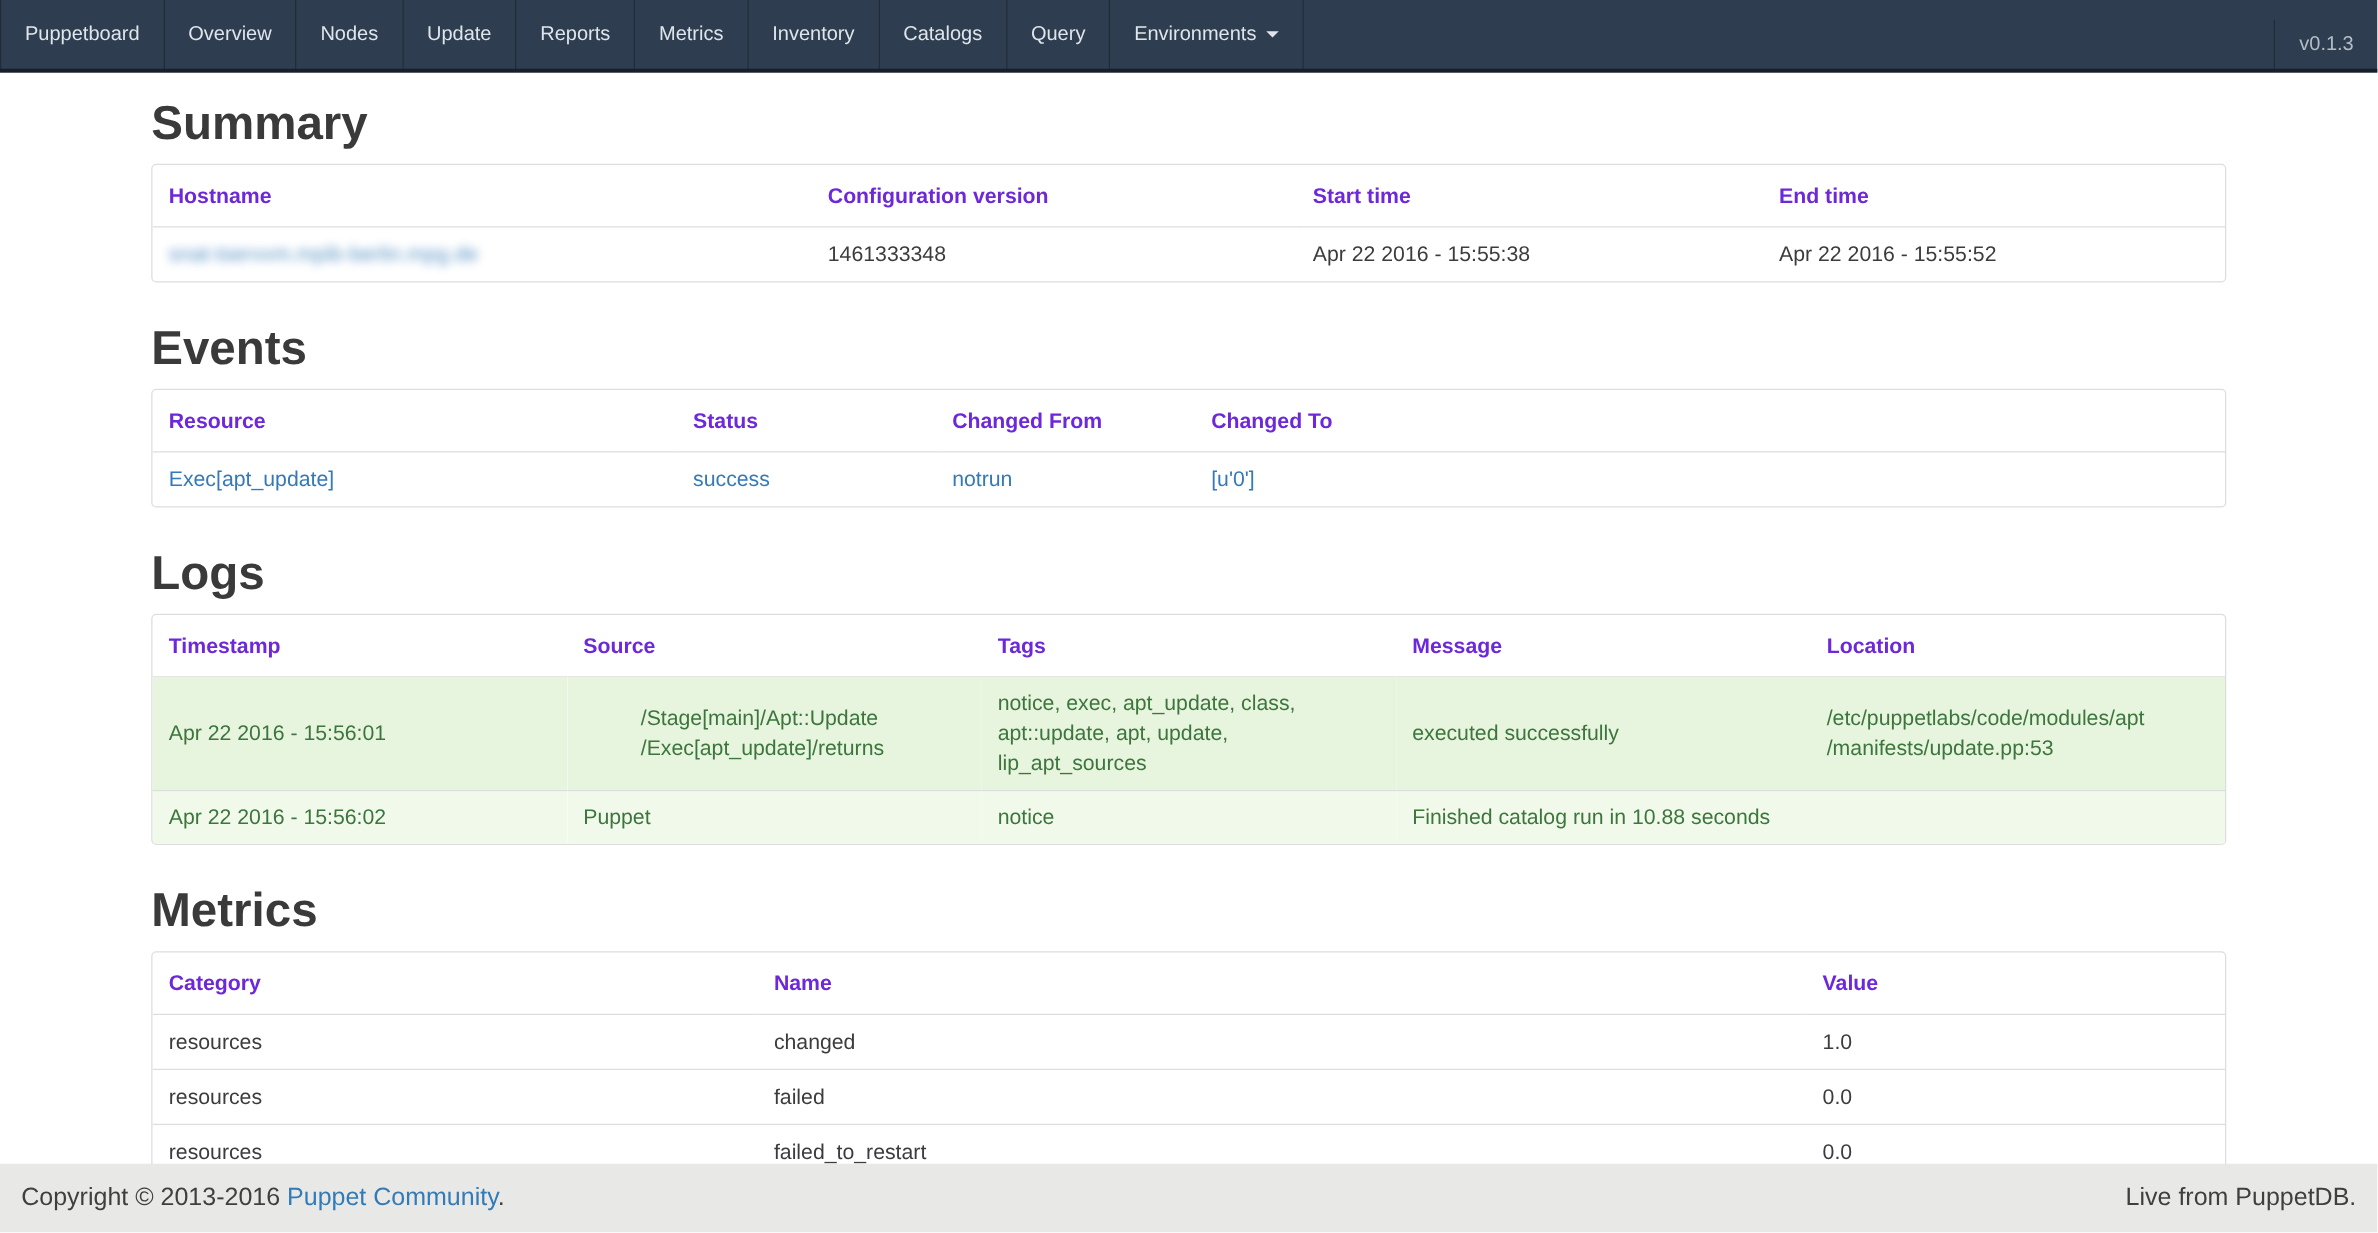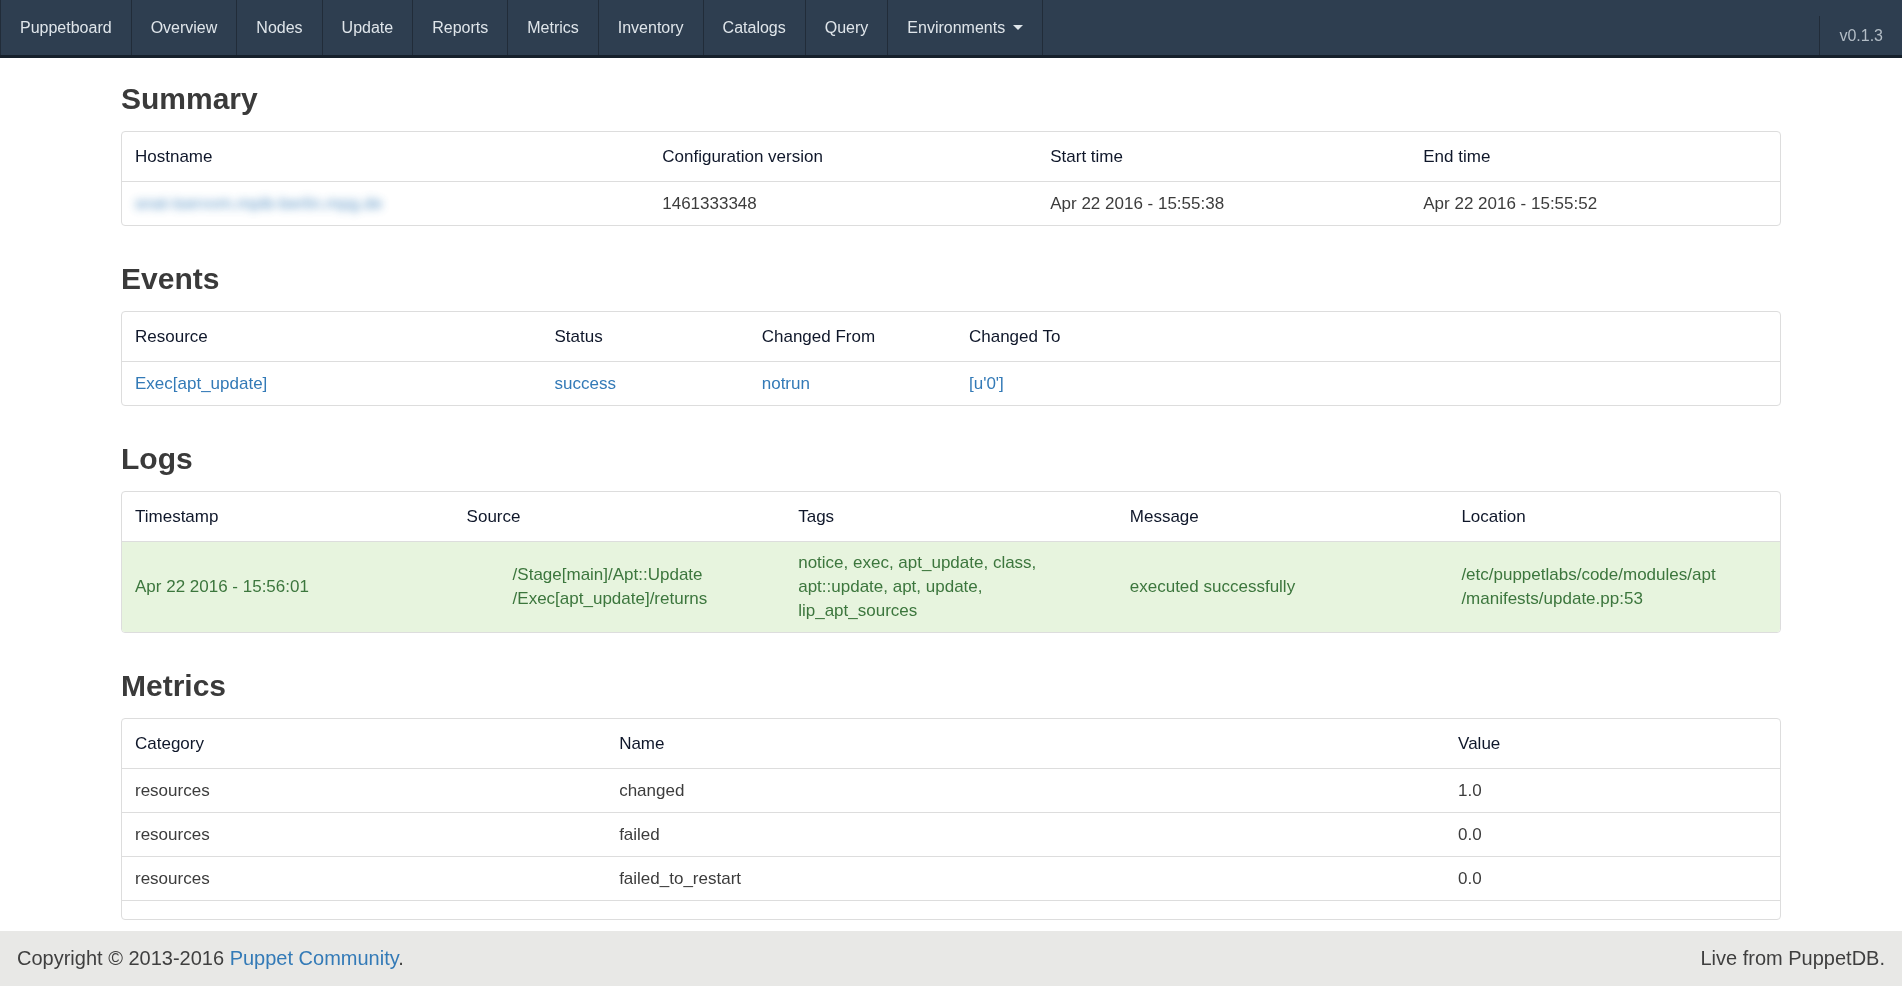--- a/index.html
+++ b/index.html
@@ -46,21 +46,21 @@
     padding: 0 19px;
     color: #b3bdc6;
     font-size: 16px;
     border-left: 1px solid rgba(0,0,0,.28);
     margin-top: 16px;
   }
 
   
   .container { width: 1660px; margin: 0 auto; }
   h2.section-heading {
-    font-size: 30px;
+    font-size: 38px;
     font-weight: 700;
     color: #3a3a3a;
     margin: 36px 0 15px 0;
     line-height: 34px;
   }
   h2.section-heading:first-of-type { margin-top: 24px; }
 
   .table-wrap {
     border: 1px solid #ddd;
     border-radius: 4px;
@@ -69,21 +69,21 @@
   }
   table { width: 100%; border-collapse: collapse; table-layout: fixed; }
   th, td {
     text-align: left;
     font-size: 17px;
     padding: 12px 13px;
     line-height: 25px;
     vertical-align: middle;
     overflow: hidden;
   }
-  th { font-weight: 400; color: #0f172a; }
+  th { font-weight: 700; color: #6d28d9; }
   td { padding: 9px 13px; }
   tbody tr { border-top: 1px solid #ddd; }
 
   a.link { color: var(--link, #337ab7); text-decoration: none; cursor: pointer; }
 
   .hostname-blur {
     filter: blur(4px);
     opacity: .8;
   }
 
@@ -228,20 +228,27 @@
         </tr>
       </thead>
       <tbody>
         <tr class="log-row log-row-odd">
           <td>Apr 22 2016 - 15:56:01</td>
           <td><span class="cell-mid">​/Stage[main]​/Apt::Update​/Exec[apt_update]​/returns</span></td>
           <td>notice, exec, apt_update, class, apt::update, apt, update, lip_apt_sources</td>
           <td>executed successfully</td>
           <td><span class="cell-narrow">​/etc​/puppetlabs​/code​/modules​/apt​/manifests​/update.pp:53</span></td>
         </tr>
+        <tr class="log-row log-row-even">
+          <td>Apr 22 2016 - 15:56:02</td>
+          <td>Puppet</td>
+          <td>notice</td>
+          <td>Finished catalog run in 10.88 seconds</td>
+          <td></td>
+        </tr>
       </tbody>
     </table>
   </div>
 
   <h2 class="section-heading">Metrics</h2>
   <div class="table-wrap">
     <table>
       <colgroup>
         <col style="width:29.2%">
           <col style="width:50.6%">

